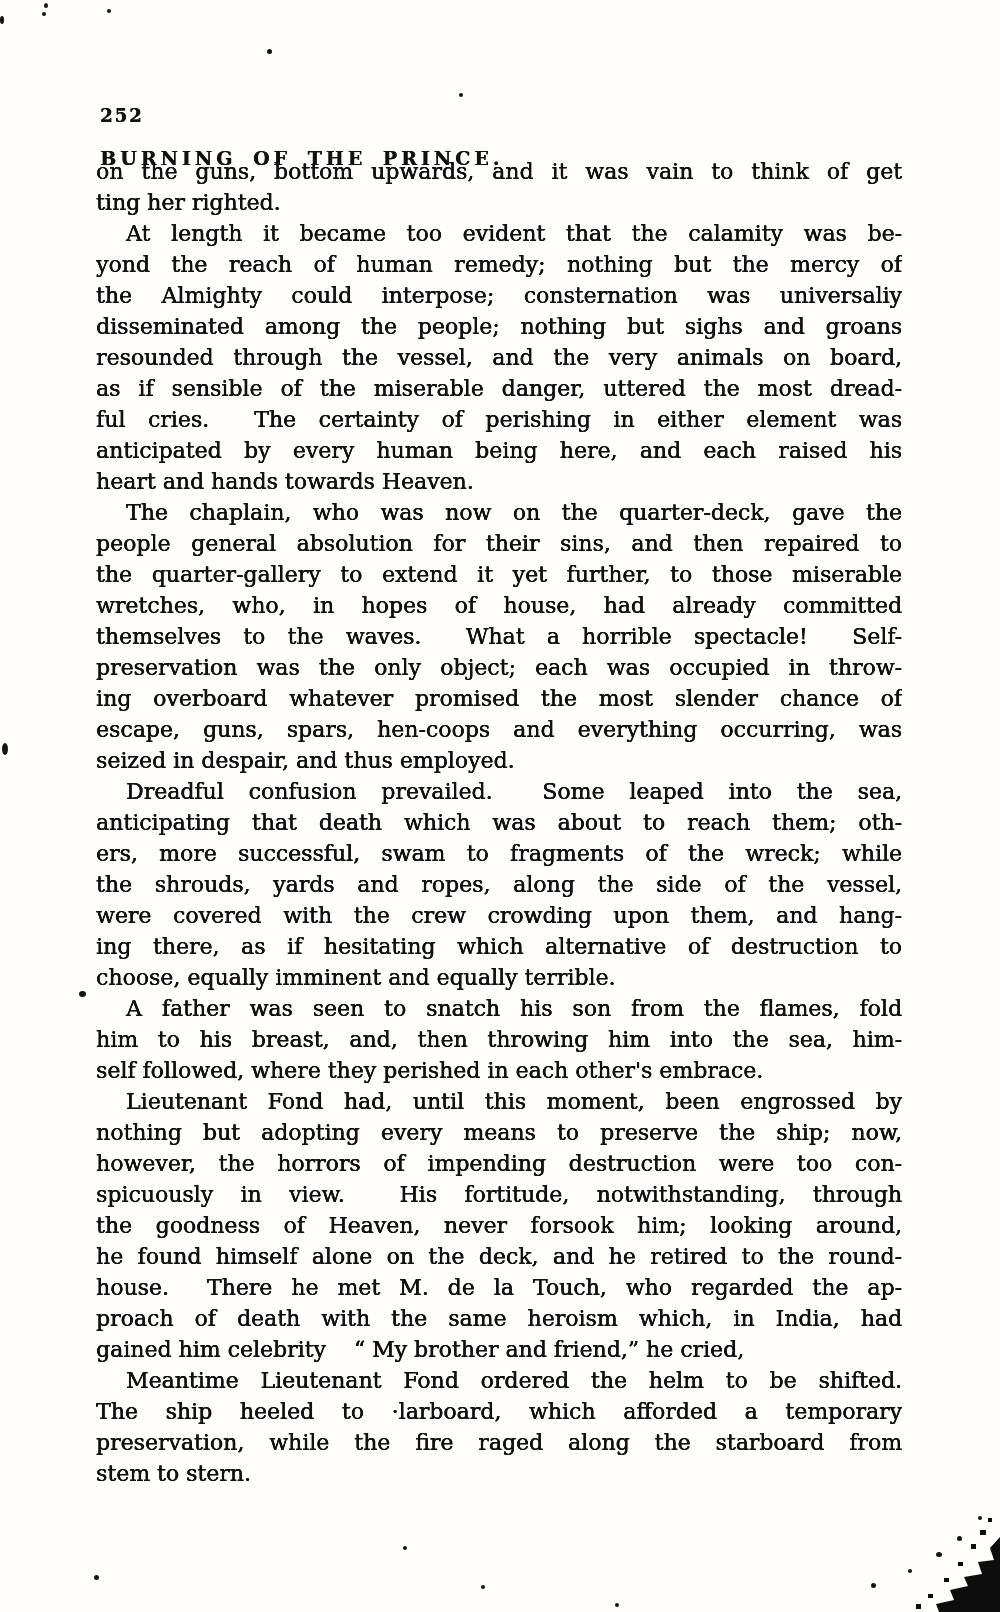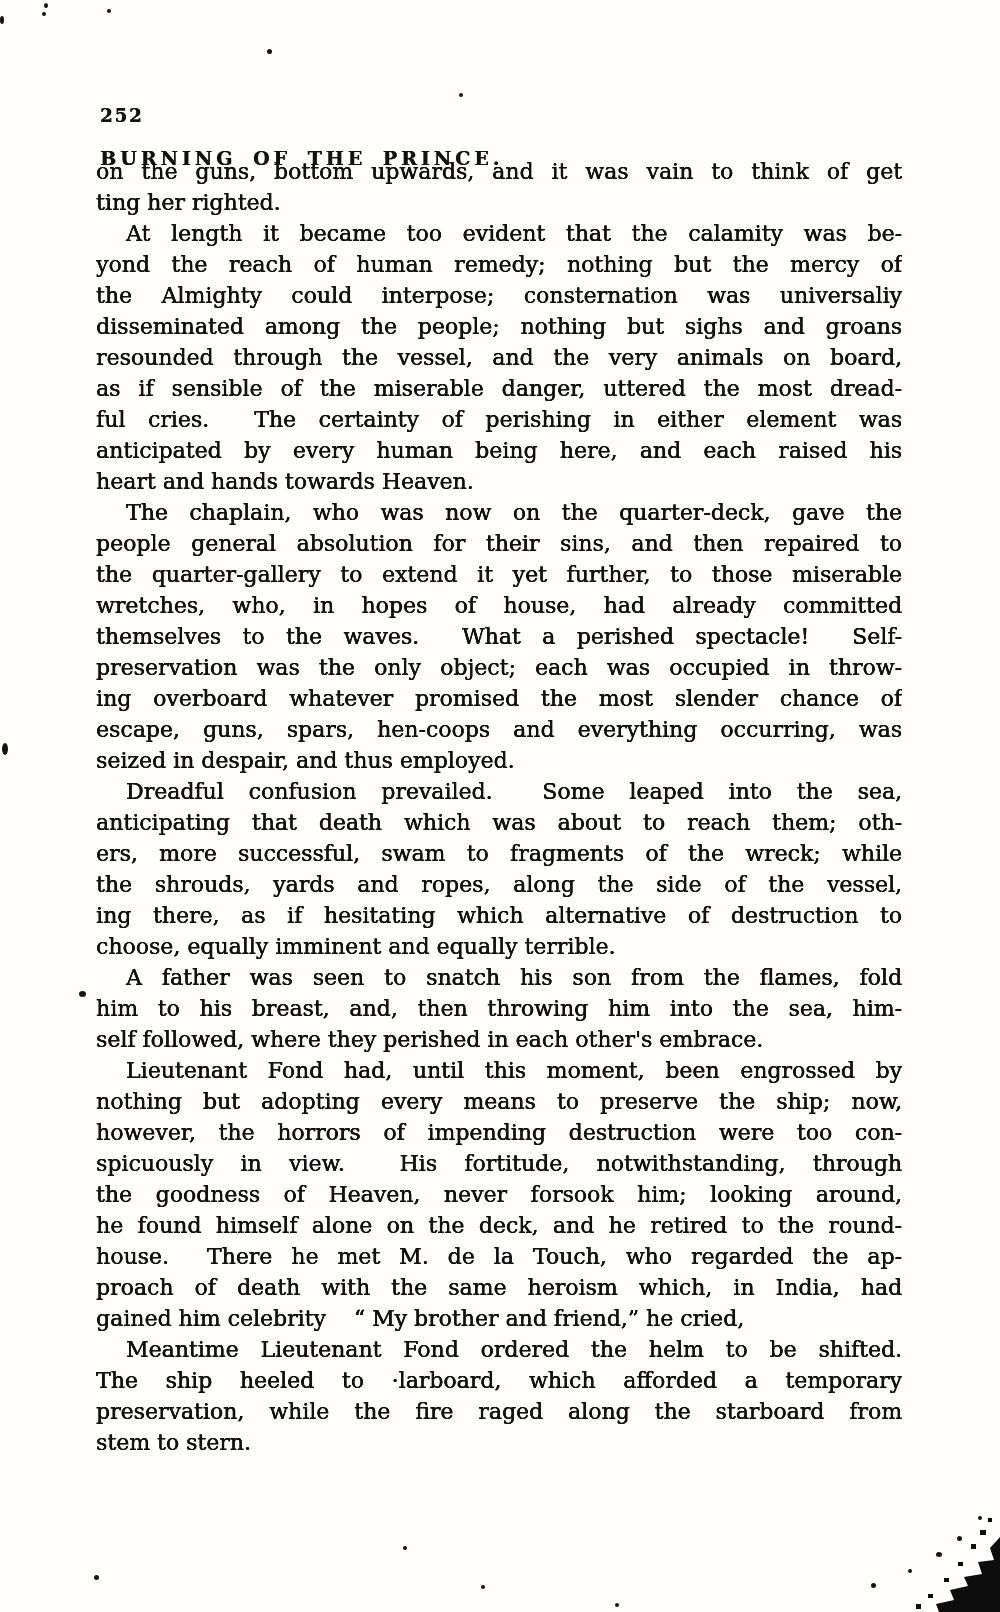--- a/index.html
+++ b/index.html
@@ -103,31 +103,32 @@
         <div class="line indented">as if sensible of the miserable danger, uttered the most dread-</div>
         <div class="line indented">ful cries.  The certainty of perishing in either element was</div>
         <div class="line indented">anticipated by every human being here, and each raised his</div>
         <div class="line lastline indented">heart and hands towards Heaven.</div>
       </div>
       <div class="para">
         <div class="line firstline indented">The chaplain, who was now on the quarter-deck, gave the</div>
         <div class="line indented">people general absolution for their sins, and then repaired to</div>
         <div class="line indented">the quarter-gallery to extend it yet further, to those miserable</div>
         <div class="line indented">wretches, who, in hopes of house, had already committed</div>
-        <div class="line indented">themselves to the waves.  What a perished spectacle!  Self-</div>
+        <div class="line indented">themselves to the waves.  What a horrible spectacle!  Self-</div>
         <div class="line indented">preservation was the only object; each was occupied in throw-</div>
         <div class="line indented">ing overboard whatever promised the most slender chance of</div>
         <div class="line indented">escape, guns, spars, hen-coops and everything occurring, was</div>
         <div class="line lastline indented">seized in despair, and thus employed.</div>
       </div>
       <div class="para">
         <div class="line firstline indented">Dreadful confusion prevailed.  Some leaped into the sea,</div>
         <div class="line indented">anticipating that death which was about to reach them; oth-</div>
         <div class="line indented">ers, more successful, swam to fragments of the wreck; while</div>
         <div class="line indented">the shrouds, yards and ropes, along the side of the vessel,</div>
+        <div class="line indented">were covered with the crew crowding upon them, and hang-</div>
         <div class="line indented">ing there, as if hesitating which alternative of destruction to</div>
         <div class="line lastline indented">choose, equally imminent and equally terrible.</div>
       </div>
       <div class="para">
         <div class="line firstline indented">A father was seen to snatch his son from the flames, fold</div>
         <div class="line indented">him to his breast, and, then throwing him into the sea, him-</div>
         <div class="line lastline indented">self followed, where they perished in each other's embrace.</div>
       </div>
       <div class="para">
         <div class="line firstline indented">Lieutenant Fond had, until this moment, been engrossed by</div>

